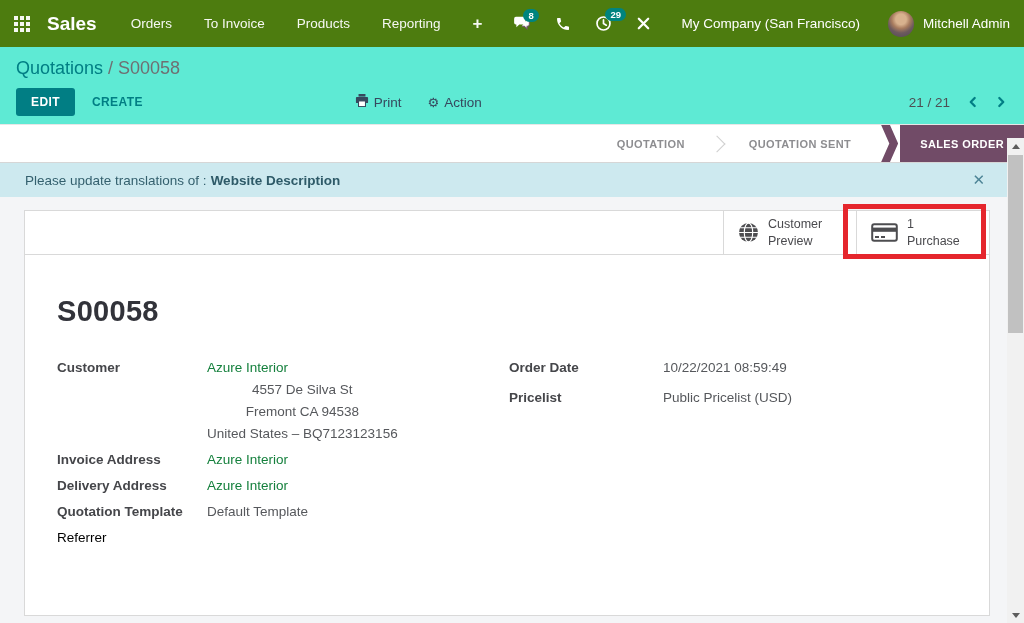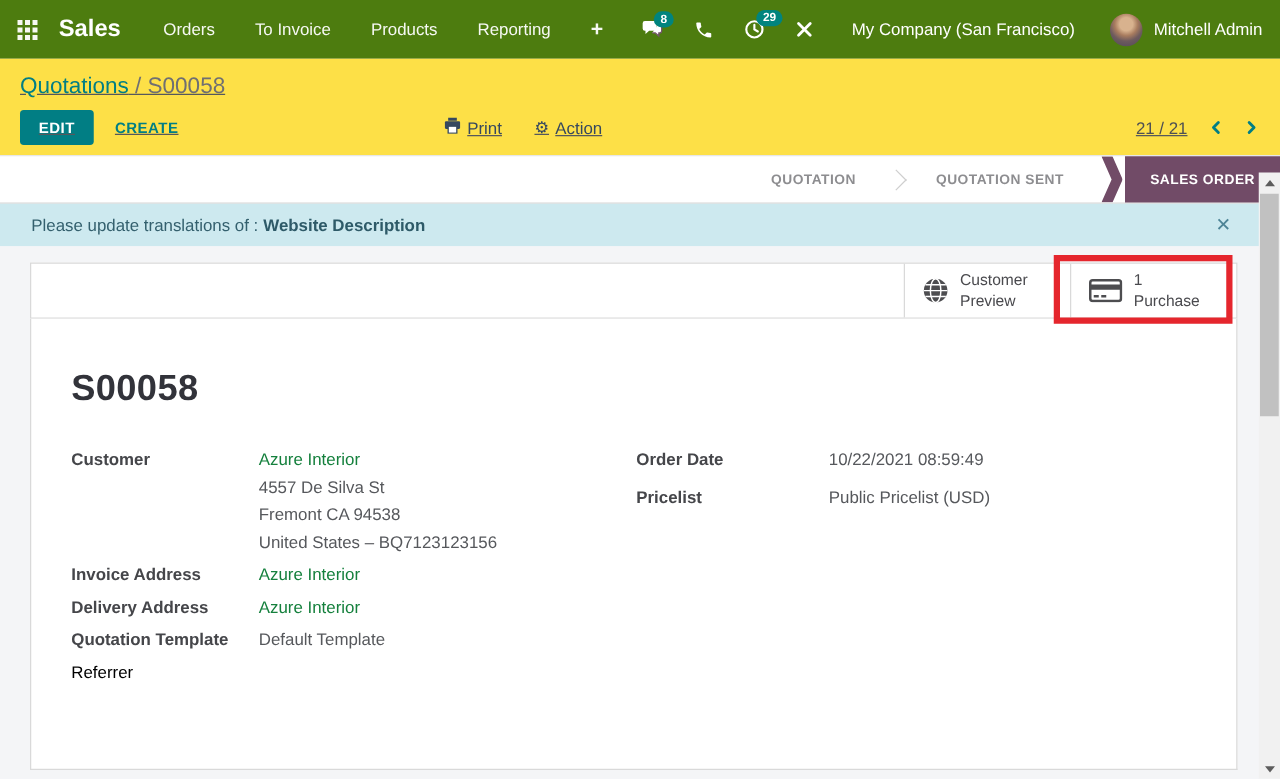--- a/index.html
+++ b/index.html
@@ -18,21 +18,21 @@
   .nav-right { margin-left:auto; display:flex; align-items:center; }
   .nav-ico { position:relative; margin-left:24px; display:flex; align-items:center; cursor:pointer; }
   .badge { position:absolute; top:-7px; left:10px; background:#00847e; color:#fff; font-size:9.5px;
     font-weight:bold; border-radius:9px; padding:1px 5px; line-height:11px; }
   .nav-company { font-size:13.5px; margin-left:30px; cursor:pointer; }
   .avatar { width:26px; height:26px; border-radius:50%; margin-left:28px; cursor:pointer;
     background:radial-gradient(circle at 50% 32%, #d8b28e 24%, #a87c5f 42%, #6d5a5e 62%, #4e4658 100%); }
   .nav-user { font-size:13.5px; margin-left:9px; cursor:pointer; }
 
   
-  .control-panel { background:#fde047; padding:11px 16px 8px 16px;text-decoration:underline; }
+  .control-panel { background:#5eead4; padding:11px 16px 8px 16px; }
   .breadcrumb { font-size:18px; }
   .bc-parent { color:#017e84; cursor:pointer; }
   .bc-rest { color:#6f6f72; }
   .cp-actions { display:flex; align-items:center; margin-top:9px; }
   .btn-edit { background:#017e84; color:#fff; border:none; font-size:12px; font-weight:bold;
     letter-spacing:.4px; padding:7px 15px; border-radius:3px; cursor:pointer; }
   .btn-create { color:#017e84; font-size:12px; font-weight:bold; letter-spacing:.4px; margin-left:17px; cursor:pointer; }
   .cp-mid { display:flex; align-items:center; margin-left:212px; }
   .cp-link { color:#36485e; font-size:13.5px; display:flex; align-items:center; cursor:pointer; }
   .cp-link + .cp-link { margin-left:26px; }
@@ -71,21 +71,21 @@
   .annotation-rect { position:absolute; left:819px; top:-6px; width:143px; height:55px;
     border:5px solid #e5262d; pointer-events:none; z-index:6; }
 
   .sheet { background:#fff; border:1px solid #d9d9d9; border-top:none; padding:24px 28px 0 32px; height:361px; overflow:hidden; }
   .sheet-title { font-size:29px; font-weight:bold; color:#32333a; margin-top:16px; letter-spacing:.3px; }
 
   .field-grid { display:flex; margin-top:32px; }
   .fcol { width:50%; }
   .frow { display:flex; margin-bottom:11px; }
   .flabel { width:150px; font-weight:bold; color:#45464a; font-size:13.5px; flex:none; }
-  .fval { color:#56585c; font-size:13.5px; }
+  .fval { color:#56585c; font-size:13.5px;text-align:center; }
   .flink { color:#15803d; font-size:13.5px; cursor:pointer; }
   .addr div { margin-top:7px; color:#56585c; font-size:13.5px; }
   .flabel-muted { color:#000000; font-weight:normal; }
   .fcol-right .frow { margin-bottom:15px; }
   .fcol-right .flabel { width:154px; }
 
   
   .tabs { display:flex; align-items:flex-end; border-bottom:1px solid #dcdcdc; margin-top:34px; }
   .tab { font-size:19px; padding:8px 19px; border:1px solid #dcdcdc; border-bottom:none; background:#fff; cursor:pointer; }
   .tab-active { border-top:3px solid #5e4058; color:#4b4b4f; position:relative; top:1px; padding-top:6px; }

